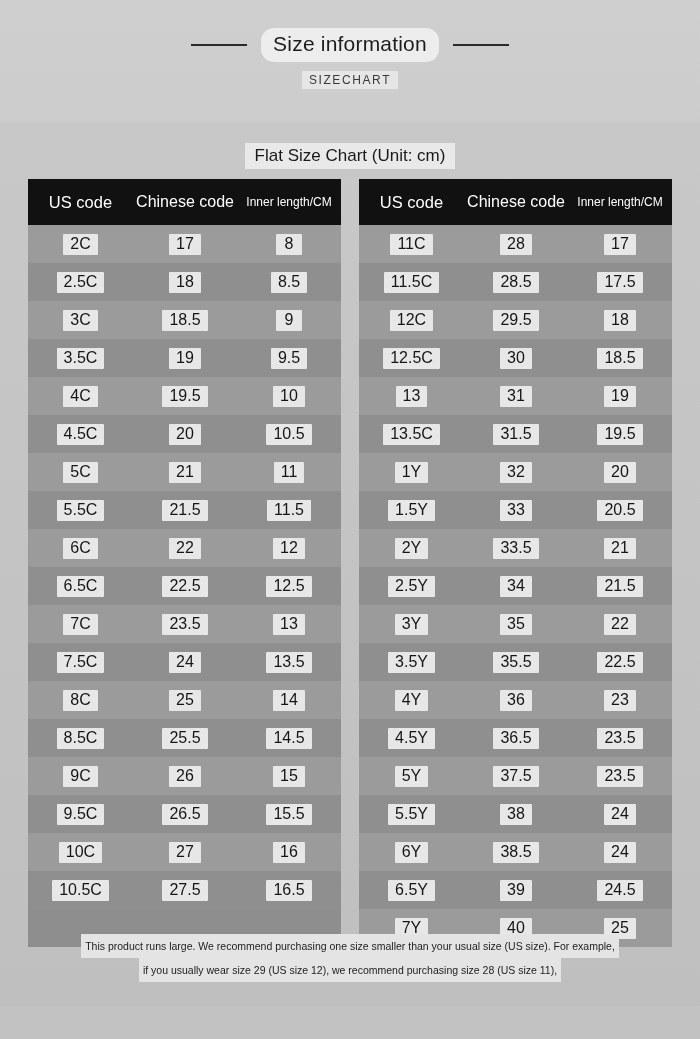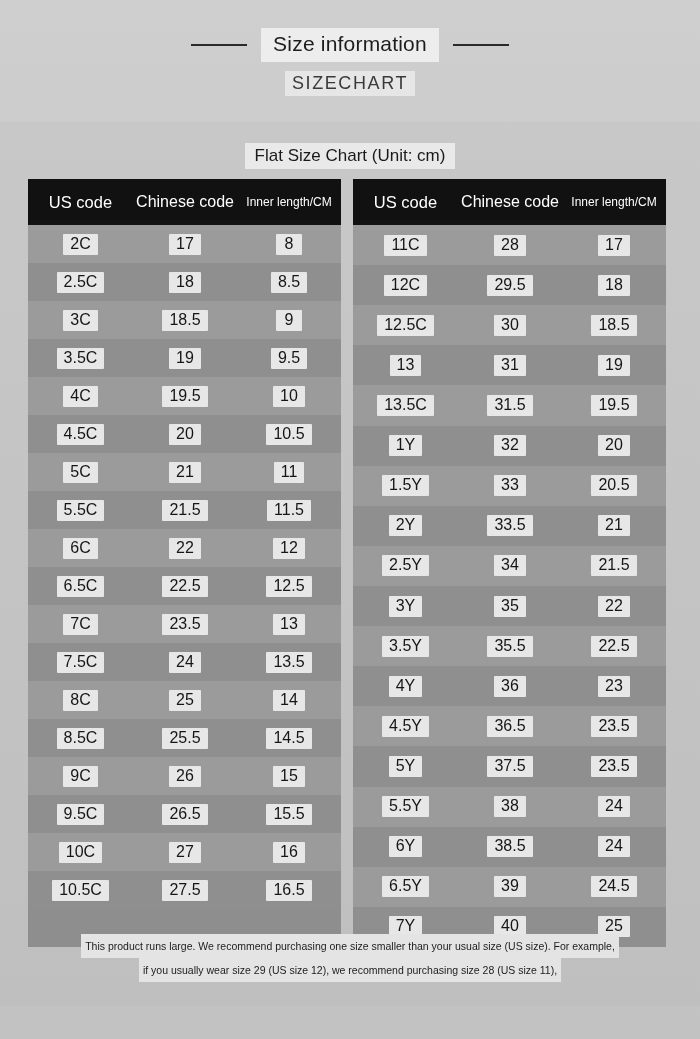--- a/index.html
+++ b/index.html
@@ -31,24 +31,25 @@
     width: 56px; height: 2px;
     background: #2a2a2a;
   }
   .main-title {
     font-size: 21px;
     color: #1d1d1d;
     background: #ededed;
     padding: 4px 12px 6px 12px;
     letter-spacing: 0.2px;
     white-space: nowrap;
+    border-radius: 13px;
   }
   .subtitle {
     margin-top: 9px;
-    font-size: 18px;
+    font-size: 12px;
     letter-spacing: 1.6px;
     color: #3a3a3a;
     display: inline-block;
     background: #e6e6e6;
     padding: 2px 7px;
   }
 
   
   .board {
     position: absolute;
@@ -65,21 +66,21 @@
     color: #1a1a1a;
     background: #e9e9e9;
     padding: 3px 10px 4px 10px;
     white-space: nowrap;
   }
 
   .tables {
     position: absolute;
     top: 57px; left: 28px;
     display: flex;
-    gap: 12px;
+    gap: 18px;
   }
   table.size {
     border-collapse: collapse;
     width: 313px;
     background: #8e8e8e;
   }
   table.size th, table.size td {
     text-align: center;
     vertical-align: middle;
     border: none;
@@ -265,20 +266,25 @@
             <th class="c2">Inner length/CM</th>
           </tr>
         </thead>
         <tbody id="right-body">
             <tr>
               <td><span class="chip">11C</span></td>
               <td><span class="chip">28</span></td>
               <td><span class="chip">17</span></td>
             </tr>
             <tr>
+              <td><span class="chip">11.5C</span></td>
+              <td><span class="chip">28.5</span></td>
+              <td><span class="chip">17.5</span></td>
+            </tr>
+            <tr>
               <td><span class="chip">12C</span></td>
               <td><span class="chip">29.5</span></td>
               <td><span class="chip">18</span></td>
             </tr>
             <tr>
               <td><span class="chip">12.5C</span></td>
               <td><span class="chip">30</span></td>
               <td><span class="chip">18.5</span></td>
             </tr>
             <tr>

